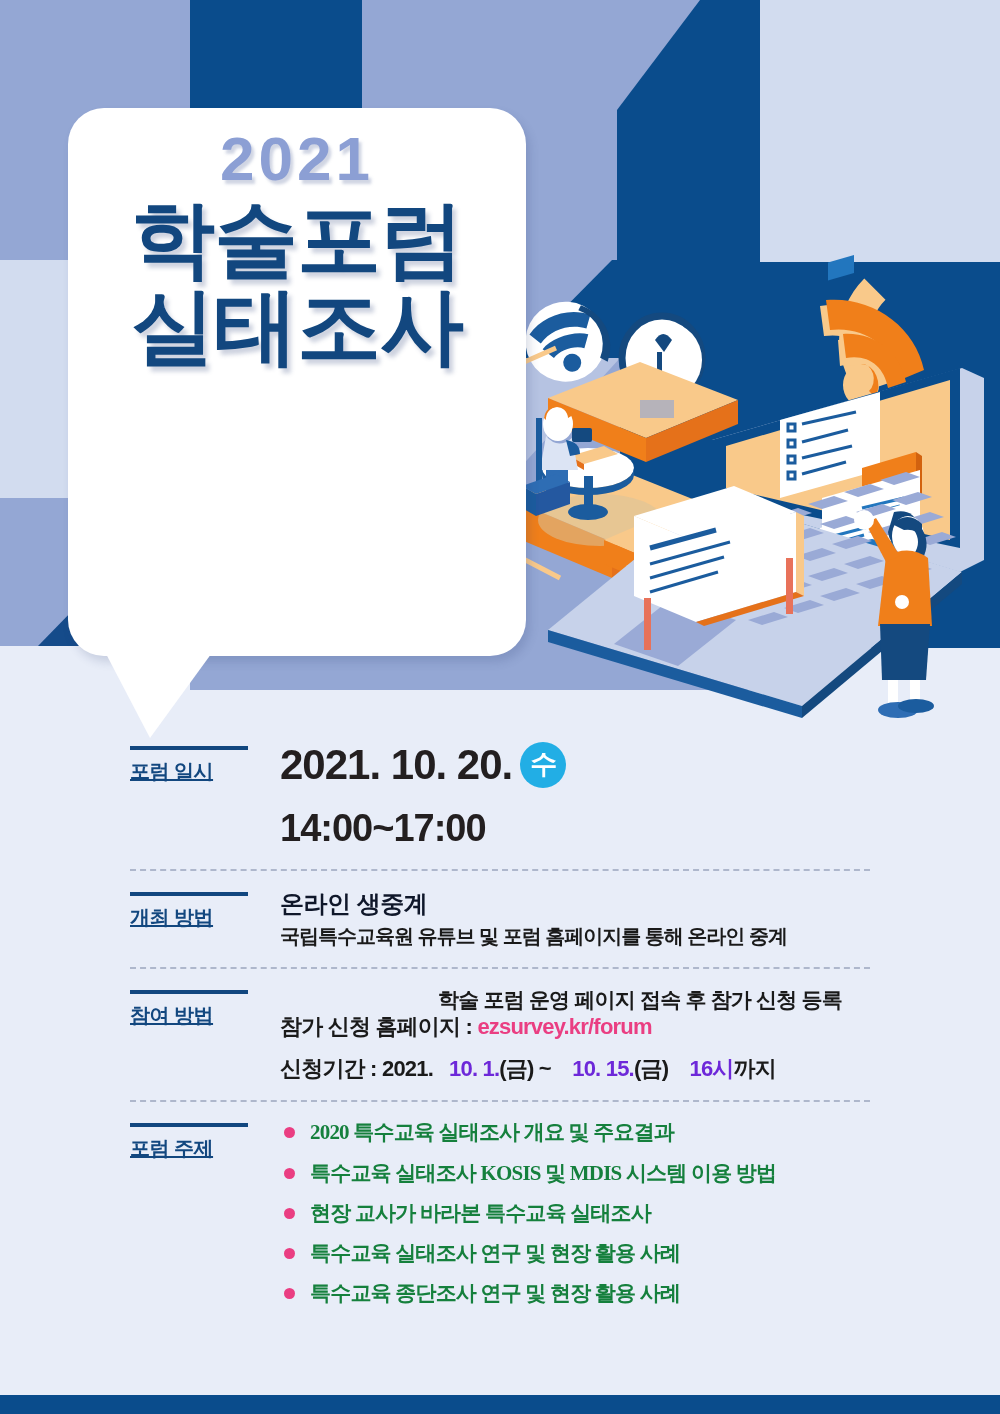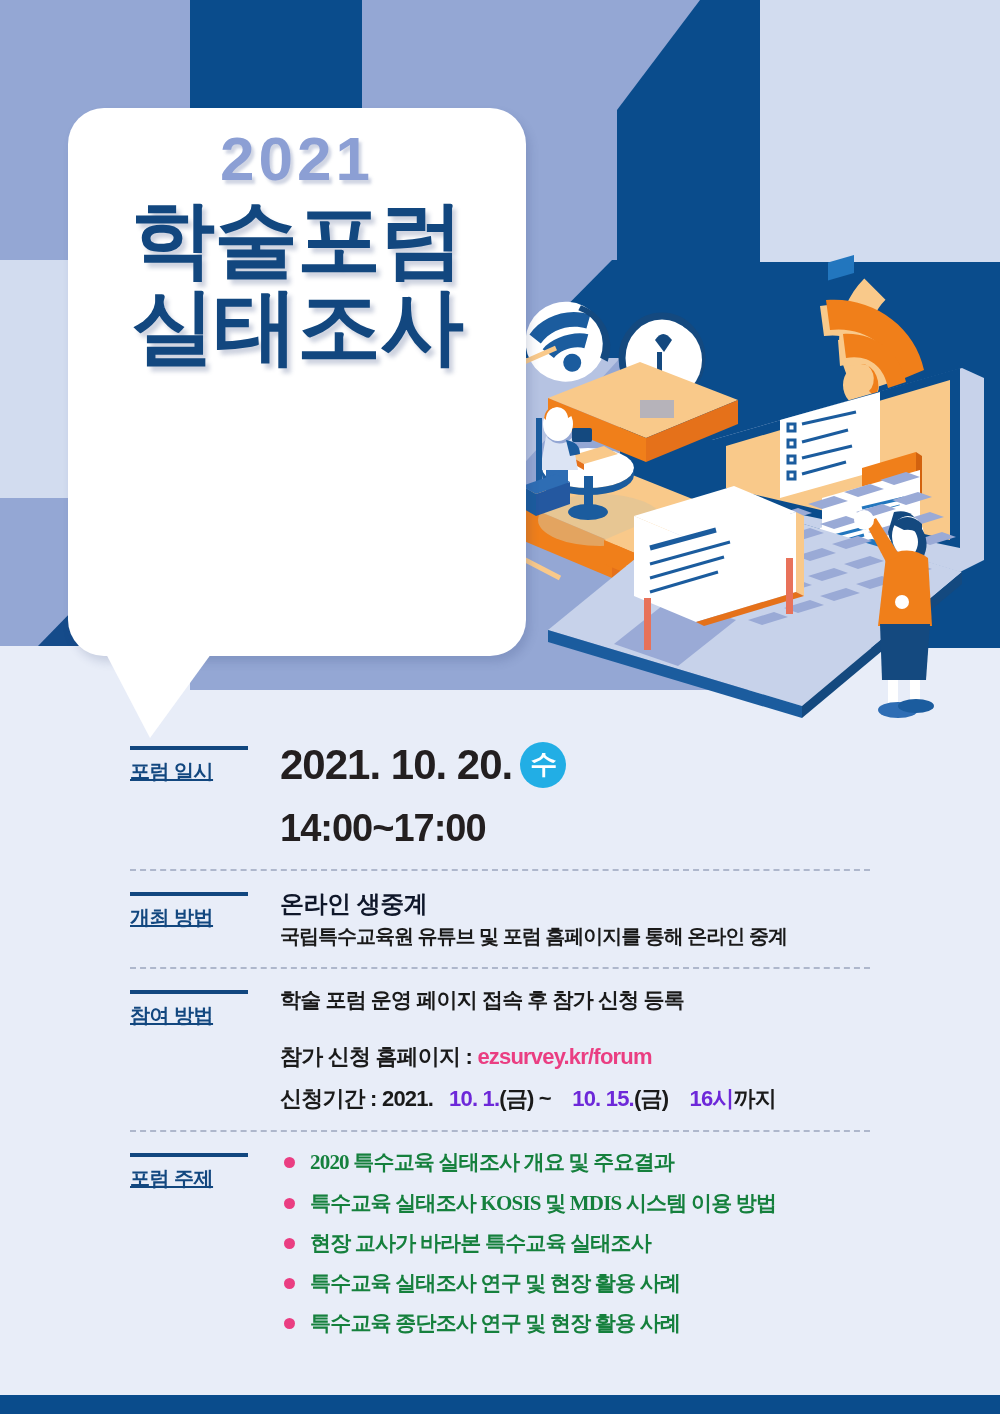--- a/index.html
+++ b/index.html
@@ -60,22 +60,22 @@
     background:#22AEE5;color:#fff;font-size:27px;font-weight:800;
     margin-left:2px;vertical-align:middle;
   }
   .dt-line2{font-size:38px;font-weight:700;color:#231F20;letter-spacing:-1px;line-height:1.2;margin-top:18px;}
 
   .pink{color:#6d28d9;margin-left:16px;}
   .pink-b{color:#EA3E82;font-weight:800;}
   .online{font-size:24px;font-weight:800;color:#0f172a;letter-spacing:-.5px;line-height:1.3;}
   .onlinesub{font-size:20px;font-weight:700;color:#1A1A1A;letter-spacing:-1px;line-height:1.35;margin-top:4px;}
 
-  .joinl1{font-size:21px;font-weight:600;color:#1A1A1A;letter-spacing:-.8px;line-height:1.3;}
-  .joinl2{font-size:22px;font-weight:800;color:#1A1A1A;letter-spacing:-.8px;line-height:1.3;margin-top:30px;}
+  .joinl1{font-size:21px;font-weight:600;color:#1A1A1A;letter-spacing:-.8px;line-height:1.3;text-align:center;}
+  .joinl2{font-size:22px;font-weight:800;color:#1A1A1A;letter-spacing:-.8px;line-height:1.3;margin-top:0;}
   .joinl3{font-size:22px;font-weight:800;color:#1A1A1A;letter-spacing:-.8px;line-height:1.3;margin-top:13px;}
 
   .topics{list-style:none;margin:0;padding:0;}
   .topics li{
     position:relative;padding-left:30px;margin-bottom:14px;
     font-size:21px;font-weight:700;color:#15803d;letter-spacing:-.8px;line-height:1.25;font-family:Liberation Serif, serif;
   }
   .topics li::before{
     content:"";position:absolute;left:4px;top:8px;
     width:11px;height:11px;border-radius:50%;background:#EA3E82;

